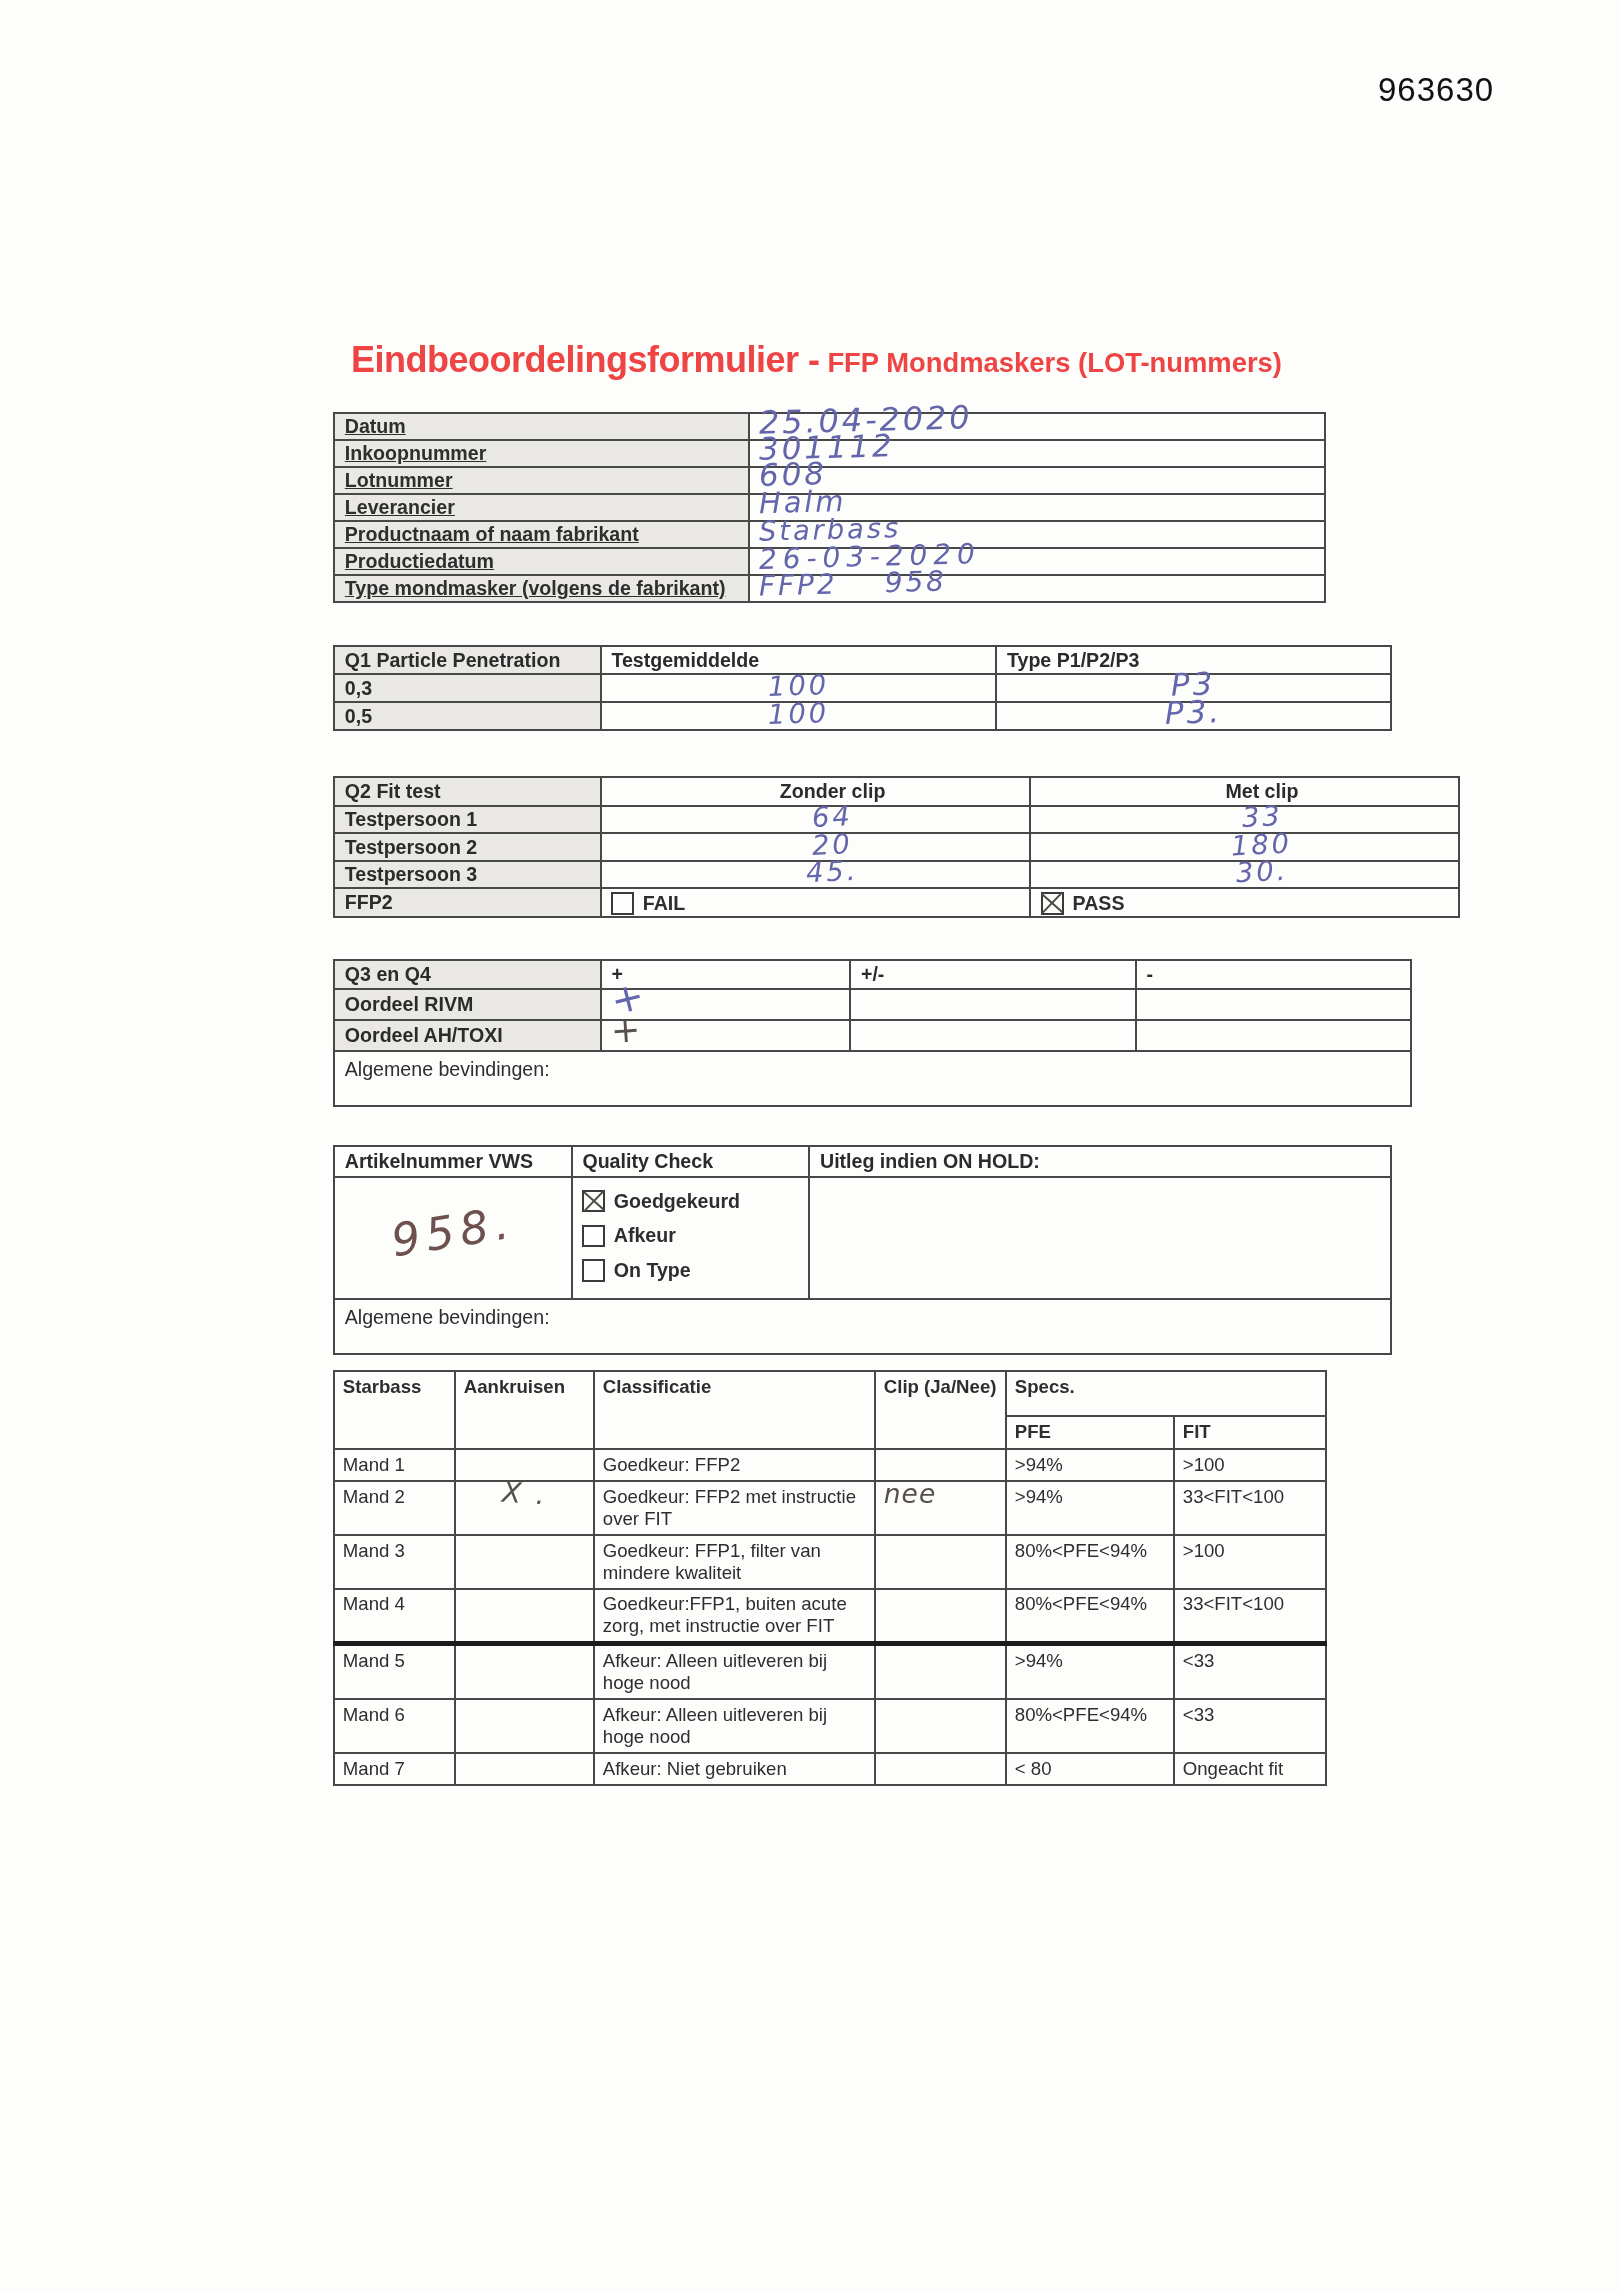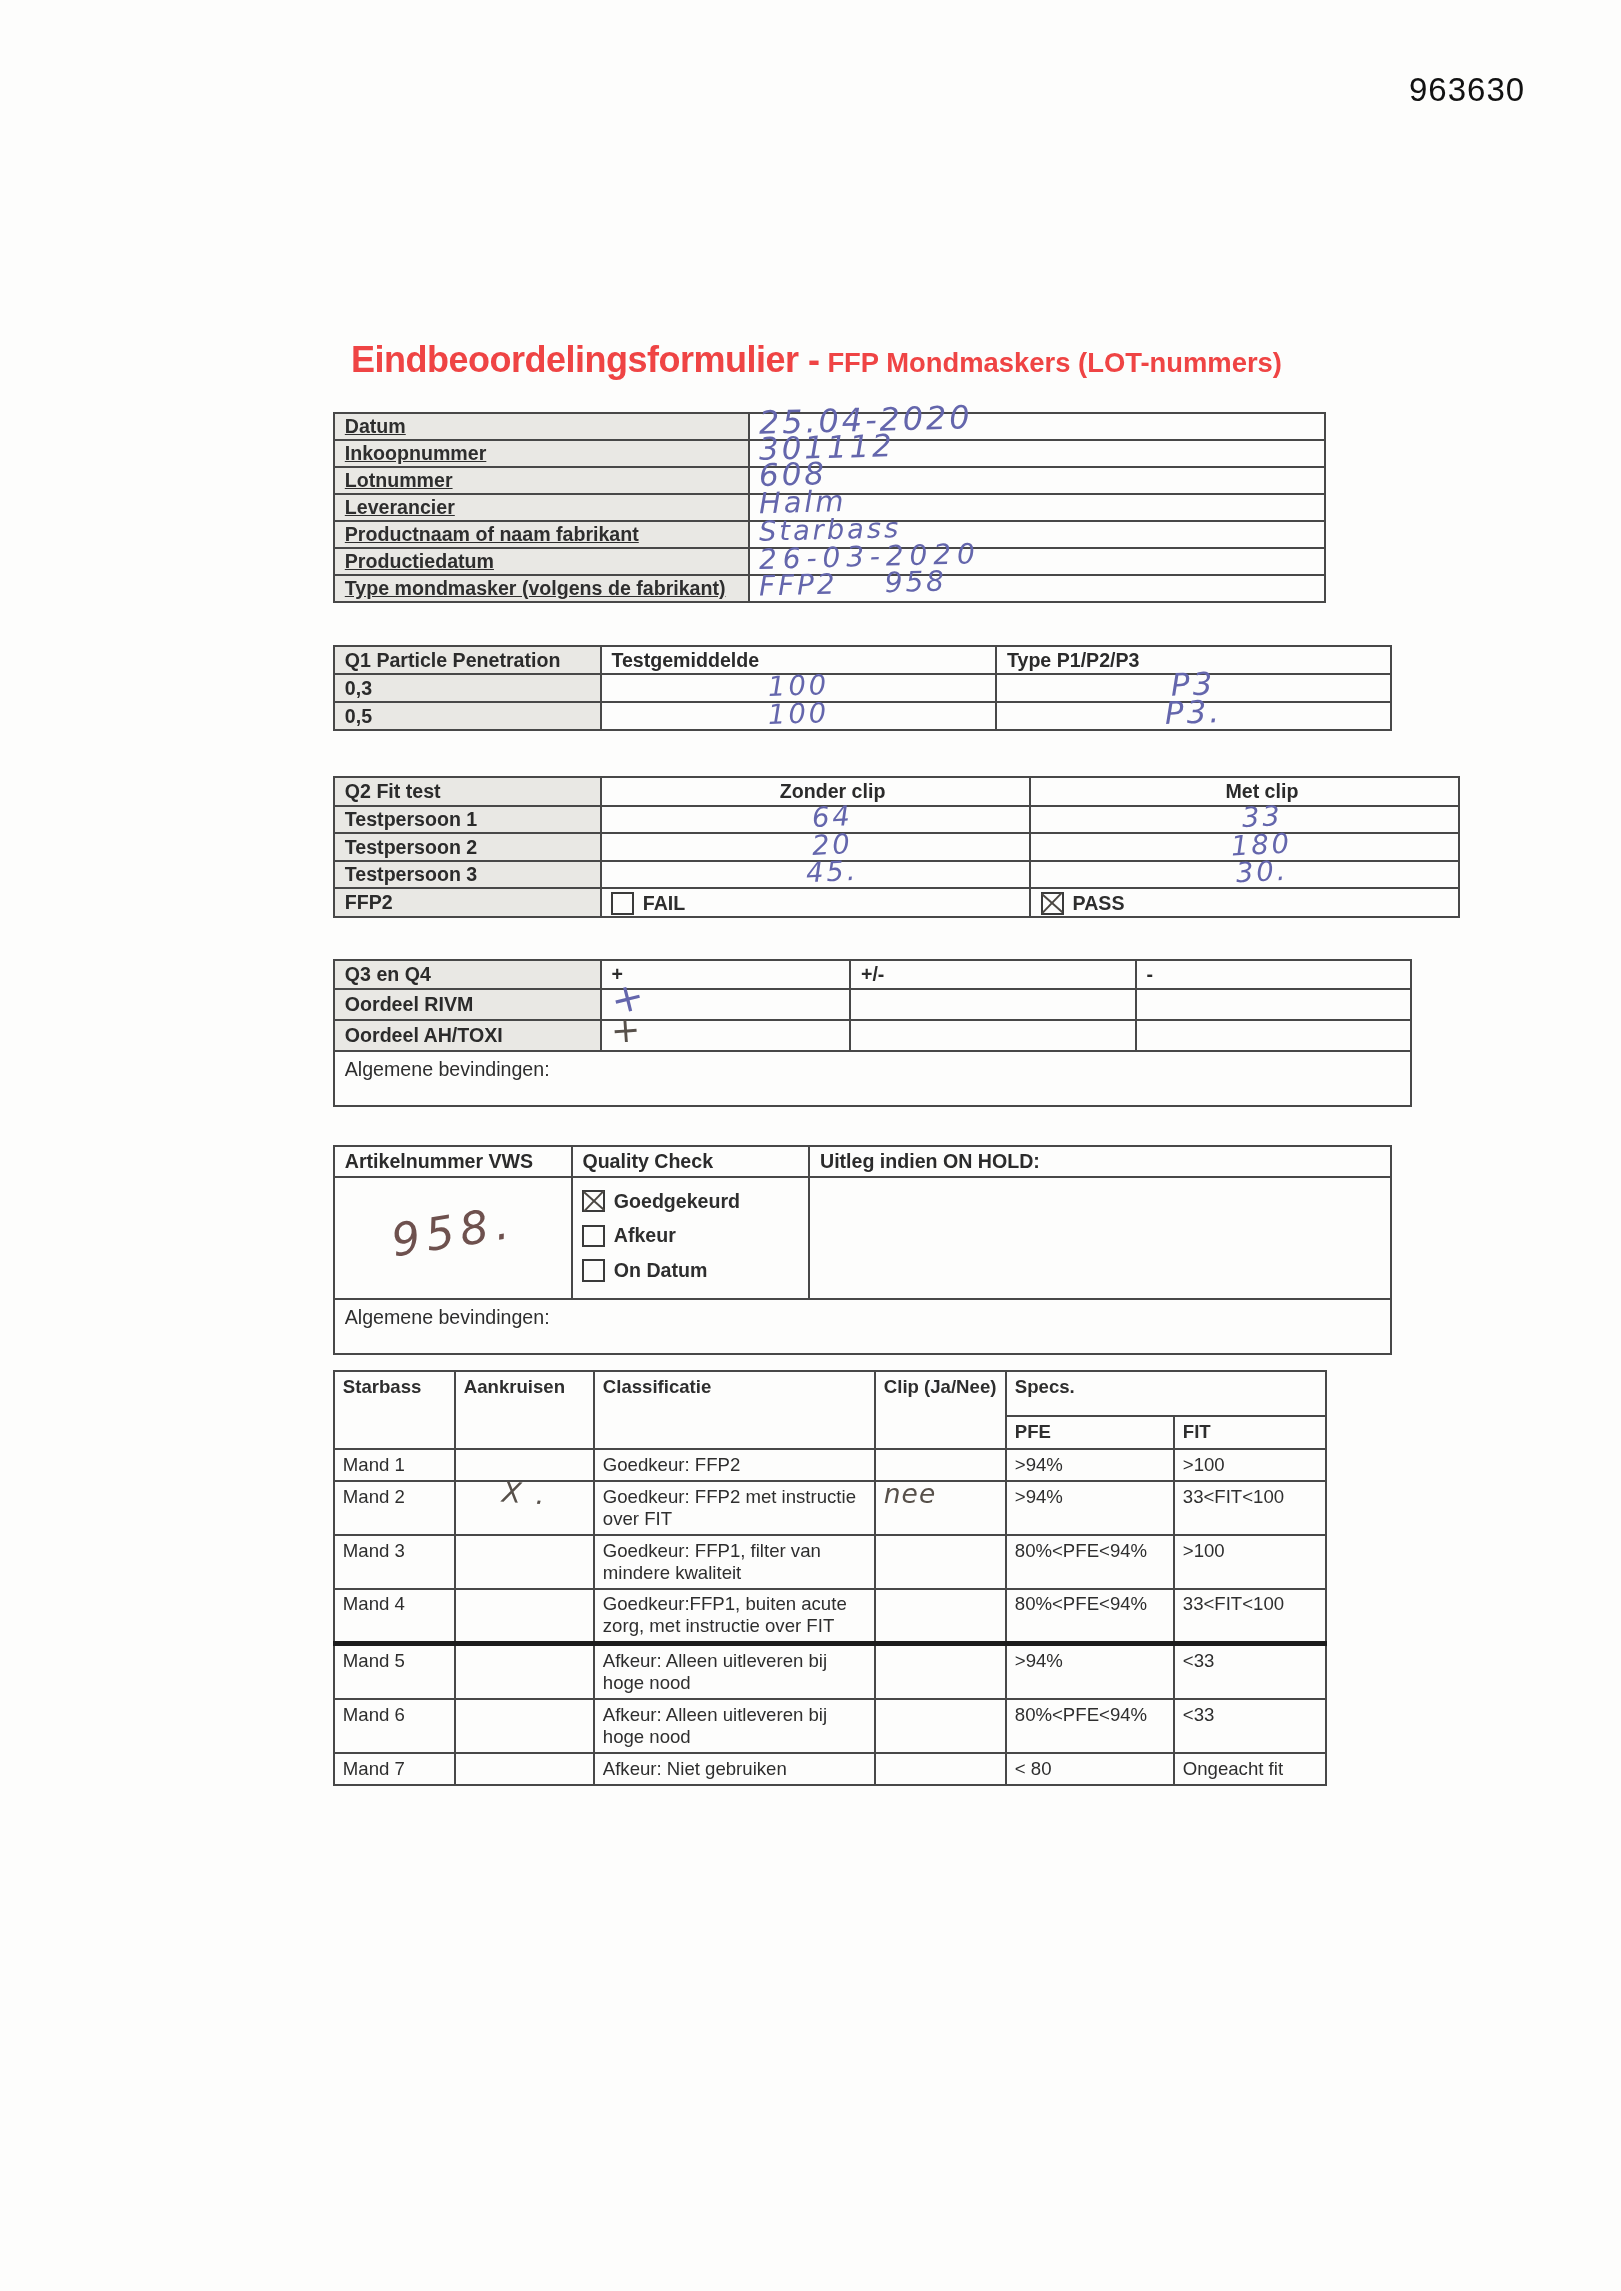--- a/index.html
+++ b/index.html
@@ -4,21 +4,21 @@
 <style>
   html,body { margin:0; padding:0; background:#ffffff; }
   .page {
     position:relative; width:1621px; height:2292px;
     background:#fdfdfc;
     font-family:"Liberation Sans","DejaVu Sans",sans-serif;
     color:#2e2e2e;
     overflow:hidden;
   }
   .corner-number{
-    position:absolute; top:71px; left:1409px;
+    position:absolute; top:71px; left:1378px;
     font-size:33px; color:#121212; letter-spacing:1px;
   }
   .title{
     position:absolute; top:339px; left:6px; width:100%;
     text-align:center; color:#ef4444; white-space:nowrap;
   }
   .title-main{ font-size:36px; font-weight:bold; letter-spacing:-0.5px; }
   .title-sub{ font-size:27.4px; font-weight:bold; margin-left:7.8px; }
 
   table.tbl{
@@ -258,21 +258,21 @@
         <div class="qc-option">
           <span class="cb checked"></span>
               <span class="cb-label">Goedgekeurd</span>
         </div>
         <div class="qc-option">
           <span class="cb"></span>
               <span class="cb-label">Afkeur</span>
         </div>
         <div class="qc-option">
           <span class="cb"></span>
-              <span class="cb-label">On Datum</span>
+              <span class="cb-label">On Type</span>
         </div>
       </td>
       <td class="c3"></td>
     </tr>
     <tr class="findings">
       <td colspan="3">Algemene bevindingen:</td>
     </tr>
   </tbody>
     </table>
 

